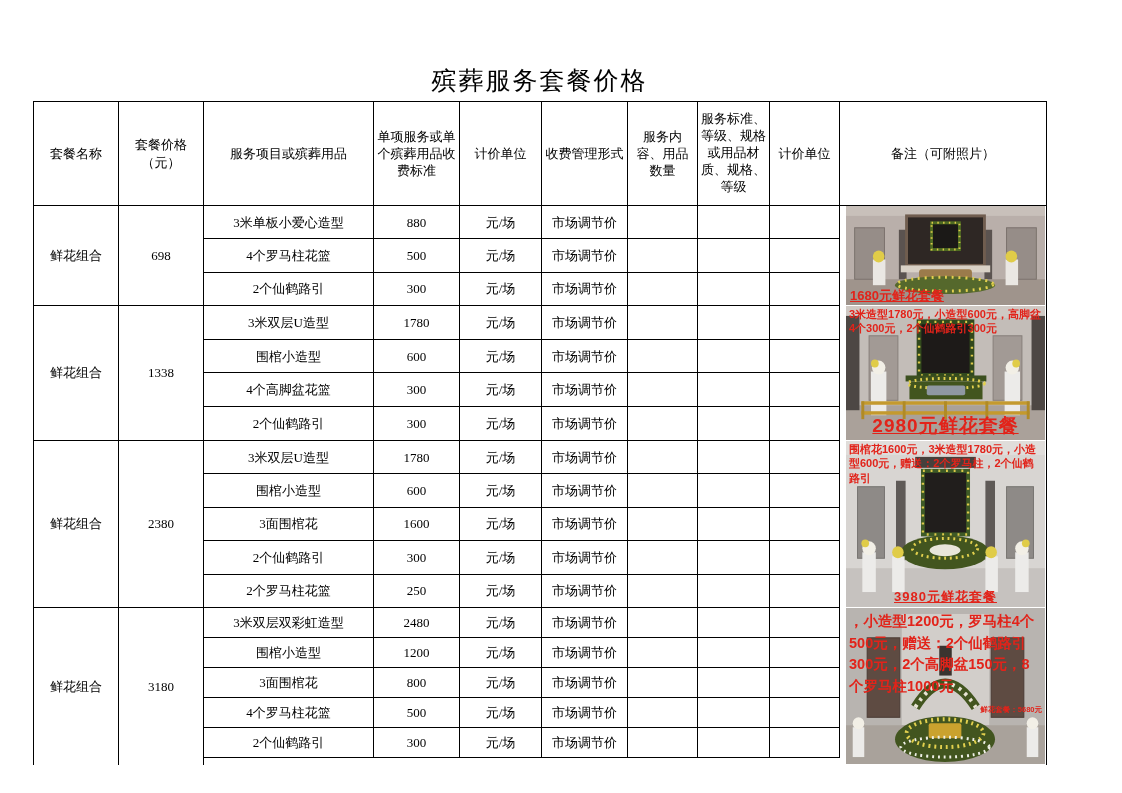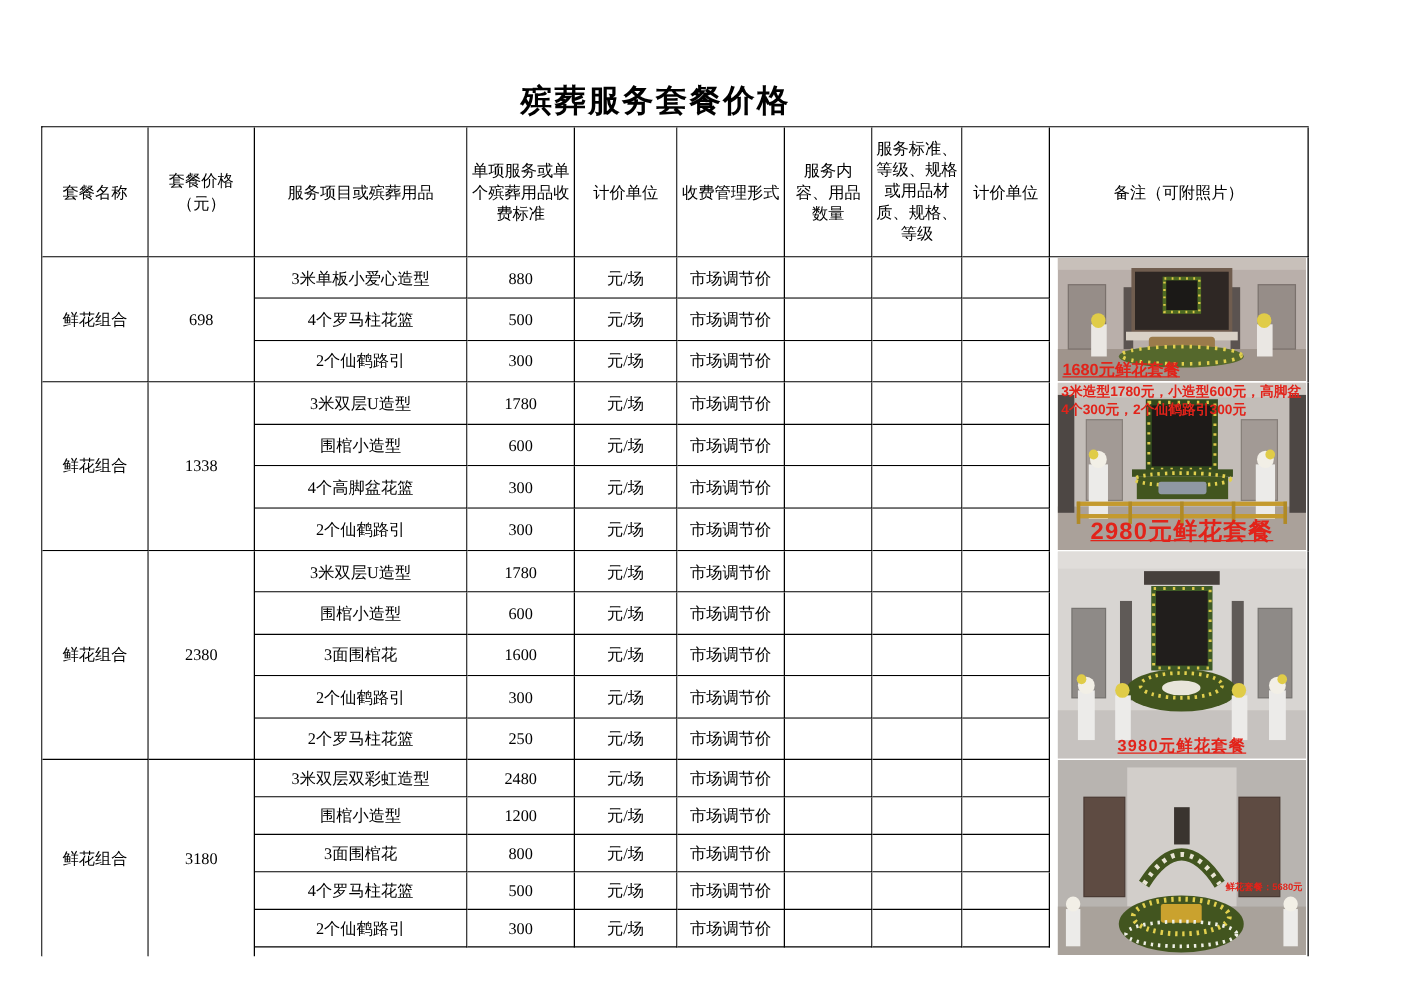--- a/index.html
+++ b/index.html
@@ -1,19 +1,19 @@
 <!DOCTYPE html>
 <html><head>
 <meta charset="utf-8">
 <style>
   html,body{margin:0;padding:0;background:#ffffff;}
   .page{position:relative;width:1122px;height:793px;background:#fff;overflow:hidden;
         font-family:"Liberation Serif","DejaVu Serif",serif;color:#000;}
-  .title{position:absolute;left:18px;top:64px;width:1013px;text-align:center;
-         font-family:"Liberation Sans","DejaVu Sans",sans-serif;font-weight:bold;
+  .title{position:absolute;left:33px;top:64px;width:1013px;text-align:center;
+         font-family:"Liberation Sans","DejaVu Sans",sans-serif;font-weight:normal;
          font-size:25px;letter-spacing:2px;}
   .grid{position:absolute;left:33px;top:101px;display:grid;background:#fff;
         grid-template-columns:85px 85px 170px 86px 82px 86px 70px 72px 70px 207px;
         grid-template-rows:104px repeat(3,33.33px) repeat(4,33.75px) repeat(5,33.4px) repeat(5,30px) 7px;
         border-top:1.5px solid #000;border-left:1.5px solid #000;}
   .cell{border-right:1.5px solid #000;border-bottom:1.5px solid #000;box-sizing:border-box;
         display:flex;align-items:center;justify-content:center;text-align:center;
         font-size:13px;line-height:1.32;padding:2px 3px;background:#fff;}
   .no-bottom{border-bottom:none;}
   .photo-cell{padding:0;border-bottom:none;display:block;position:relative;overflow:hidden;background:#fff;}
@@ -213,20 +213,21 @@
       <circle cx="24" cy="108" r="7" fill="#f2efe6"></circle>
             <circle cx="20" cy="103" r="4" fill="#e0cc48"></circle>
       <rect x="48" y="116" width="13" height="36" fill="#ecebe9"></rect>
       <circle cx="54" cy="112" r="6" fill="#e0cc48"></circle>
       <rect x="145" y="116" width="13" height="36" fill="#ecebe9"></rect>
       <circle cx="151" cy="112" r="6" fill="#e0cc48"></circle>
       <rect x="176" y="112" width="14" height="40" fill="#ecebe9"></rect>
       <circle cx="183" cy="108" r="7" fill="#f2efe6"></circle>
             <circle cx="187" cy="103" r="4" fill="#e0cc48"></circle>
     </svg>
+    <div class="cap cap-top">围棺花1600元，3米造型1780元，小造型600元，赠送：2个罗马柱，2个仙鹤路引</div>
     <div class="cap cap-bc sm">3980元鲜花套餐</div>
   </div>
 </div>
       <div class="cell no-bottom" style="grid-area: 14 / 1 / span 6;">鲜花组合</div>
       <div class="cell no-bottom" style="grid-area: 14 / 2 / span 6;">3180</div>
       <div class="cell" style="grid-area: 14 / 3;">3米双层双彩虹造型</div>
       <div class="cell" style="grid-area: 14 / 4;">2480</div>
       <div class="cell" style="grid-area: 14 / 5;">元/场</div>
       <div class="cell" style="grid-area: 14 / 6;">市场调节价</div>
       <div class="cell" style="grid-area: 14 / 7;"></div>
@@ -273,17 +274,18 @@
       <path d="M72 100 Q103 52 135 100" fill="none" stroke="#e8e4d4" stroke-width="4" stroke-dasharray="3 5"></path>
       <ellipse cx="103" cy="132" rx="52" ry="23" fill="#42551f"></ellipse>
       <ellipse cx="103" cy="126" rx="40" ry="14" fill="none" stroke="#e2d04e" stroke-width="4" stroke-dasharray="2 4"></ellipse>
       <rect x="86" y="116" width="34" height="15" rx="2" fill="#caa22e"></rect>
       <ellipse cx="103" cy="140" rx="46" ry="10" fill="none" stroke="#eff0e6" stroke-width="3" stroke-dasharray="2 4"></ellipse>
       <rect x="7" y="120" width="12" height="30" fill="#ecebe9"></rect>
             <circle cx="13" cy="116" r="6" fill="#f2efe6"></circle>
       <rect x="188" y="120" width="12" height="30" fill="#ecebe9"></rect>
             <circle cx="194" cy="116" r="6" fill="#f2efe6"></circle>
     </svg>
+    <div class="cap cap-top big">，小造型1200元，罗马柱4个500元，赠送：2个仙鹤路引300元，2个高脚盆150元，8个罗马柱1000元</div>
     <div class="cap cap-side">鲜花套餐：5680元</div>
   </div>
 </div>
     </div>
 </div>
 
 </body></html>

